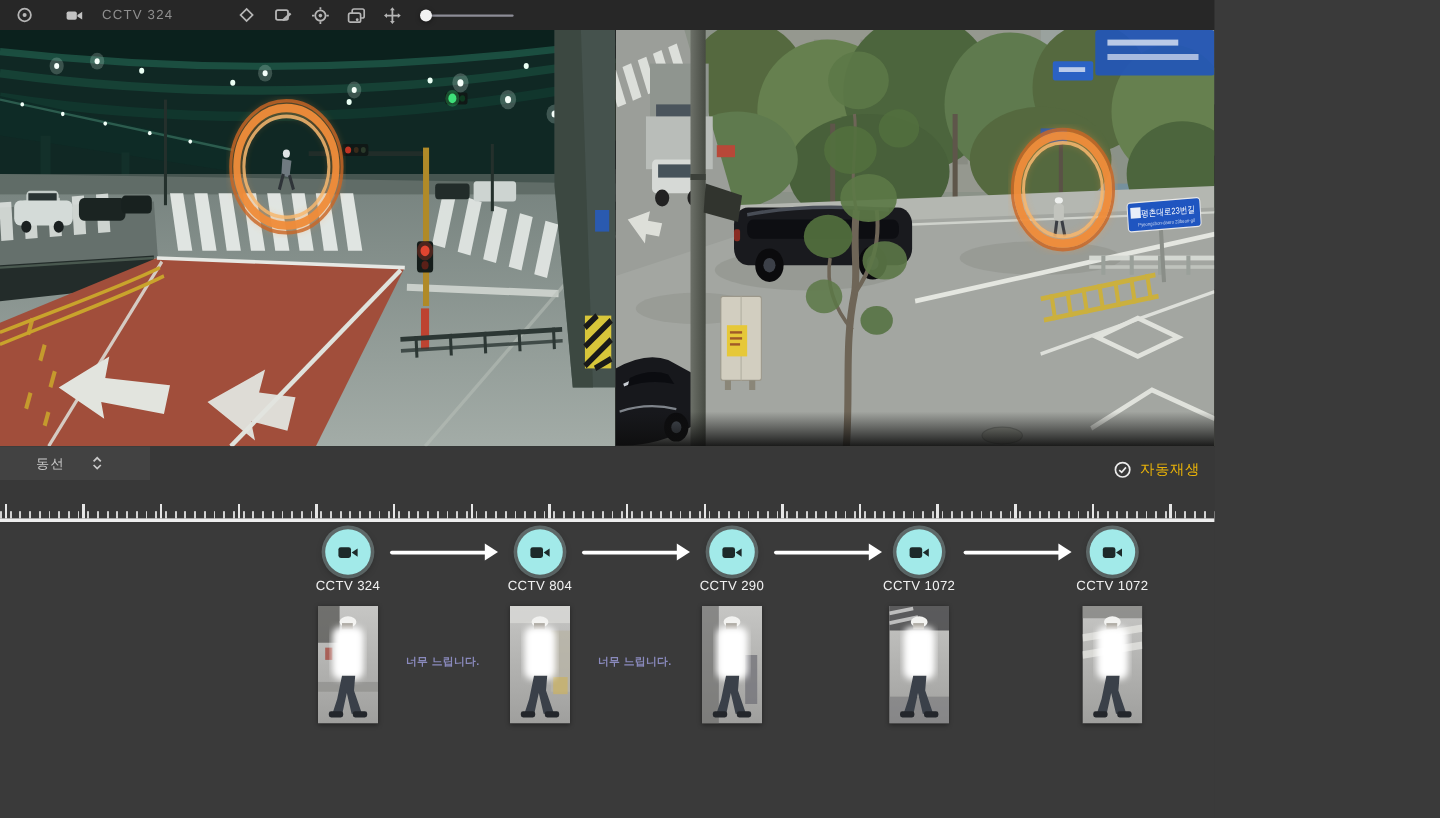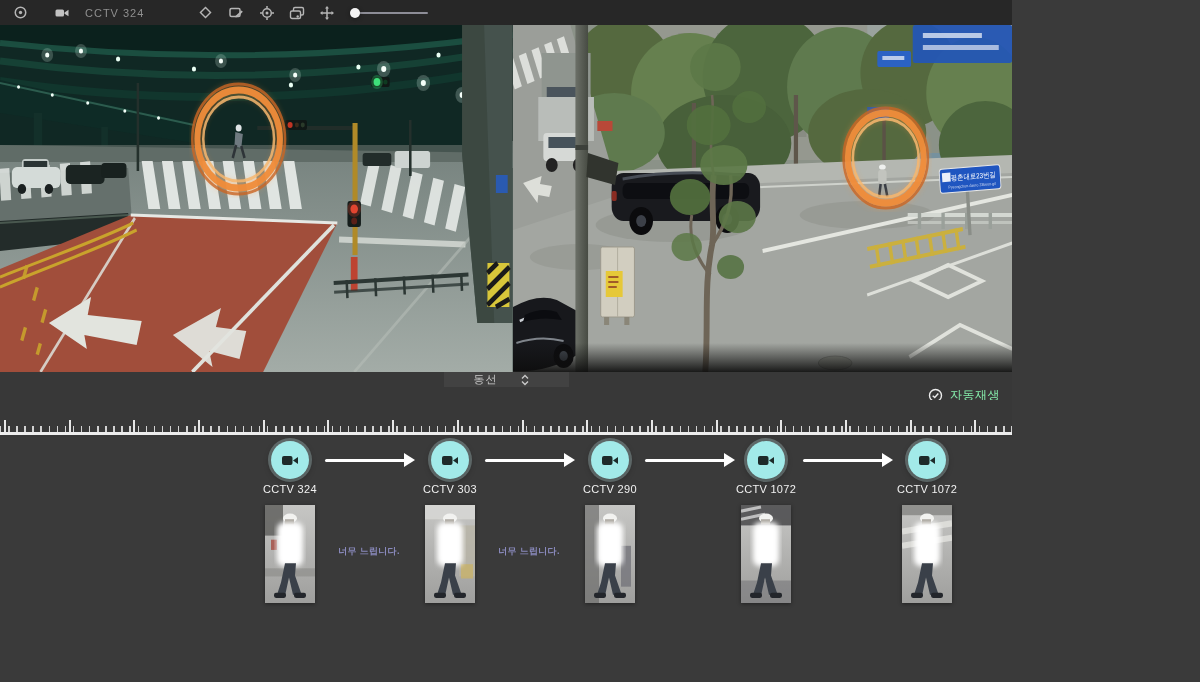--- a/index.html
+++ b/index.html
@@ -16,26 +16,26 @@
   .tb-slider .thumb{position:absolute;left:0;top:1px;width:10px;height:10px;border-radius:50%;background:#f2f2f2;}
 
   
   .videos{position:relative;height:347px;display:flex;background:#111;}
   .video{position:relative;height:347px;overflow:hidden;}
   .video.left{width:608px;}
   .video.right{width:592px;}
   .video svg{display:block;width:100%;height:100%;}
 
   
-  .control-bar{position:relative;height:28px;background:#383838;display:flex;align-items:center;flex-direction:column;}
+  .control-bar{position:relative;height:28px;background:#383838;display:flex;align-items:flex-end;}
   .route-select{width:125px;height:28px;background:#424242;display:flex;align-items:center;cursor:pointer;}
   .route-select .rs-label{font-size:11px;color:#c9c9c9;margin-left:30px;letter-spacing:1px;}
   .route-select .rs-chev{margin-left:22px;display:flex;}
   .autoplay{margin-left:auto;display:flex;align-items:center;gap:7px;margin-right:12px;cursor:pointer;}
-  .autoplay .ap-label{font-size:12px;color:#86efac;letter-spacing:.5px;}
+  .autoplay .ap-label{font-size:12px;color:#eab308;letter-spacing:.5px;}
 
   
   .ruler{position:relative;height:37px;background:#383838;cursor:pointer;}
   .ruler .ticks{position:absolute;left:0;right:0;bottom:2px;height:14px;border-bottom:3px solid #ededed;
     background-image:
       repeating-linear-gradient(90deg,#e6e6e6 0 2px,transparent 2px 64.7px),
       repeating-linear-gradient(90deg,#d2d2d2 0 1.5px,transparent 1.5px 8.09px);
     background-size:100% 12px,100% 6px;
     background-position:4px 100%,0 100%;
     background-repeat:no-repeat;}
@@ -562,21 +562,21 @@
     <div class="flow-arrow" style="left:645px;width:90px">
         <div class="line"></div>
         <div class="head"></div>
       </div>
     <div class="flow-arrow" style="left:803px;width:90px">
         <div class="line"></div>
         <div class="head"></div>
       </div>
 
     <div class="node-label" style="left:235px">CCTV 324</div>
-    <div class="node-label" style="left:395px">CCTV 303</div>
+    <div class="node-label" style="left:395px">CCTV 804</div>
     <div class="node-label" style="left:555px">CCTV 290</div>
     <div class="node-label" style="left:711px">CCTV 1072</div>
     <div class="node-label" style="left:872px">CCTV 1072</div>
 
     <div class="thumb" style="left:265px">
       <svg viewBox="0 0 50 96" preserveAspectRatio="none">
           <rect width="50" height="96" fill="url(#thbg)"></rect>
         <rect x="0" y="0" width="18" height="30" fill="#5a5a58" opacity=".8"></rect>
           <rect x="6" y="34" width="6" height="10" fill="#a23c30" opacity=".7"></rect>
         <rect x="0" y="62" width="50" height="8" fill="#8e8e8c" opacity=".7"></rect>

